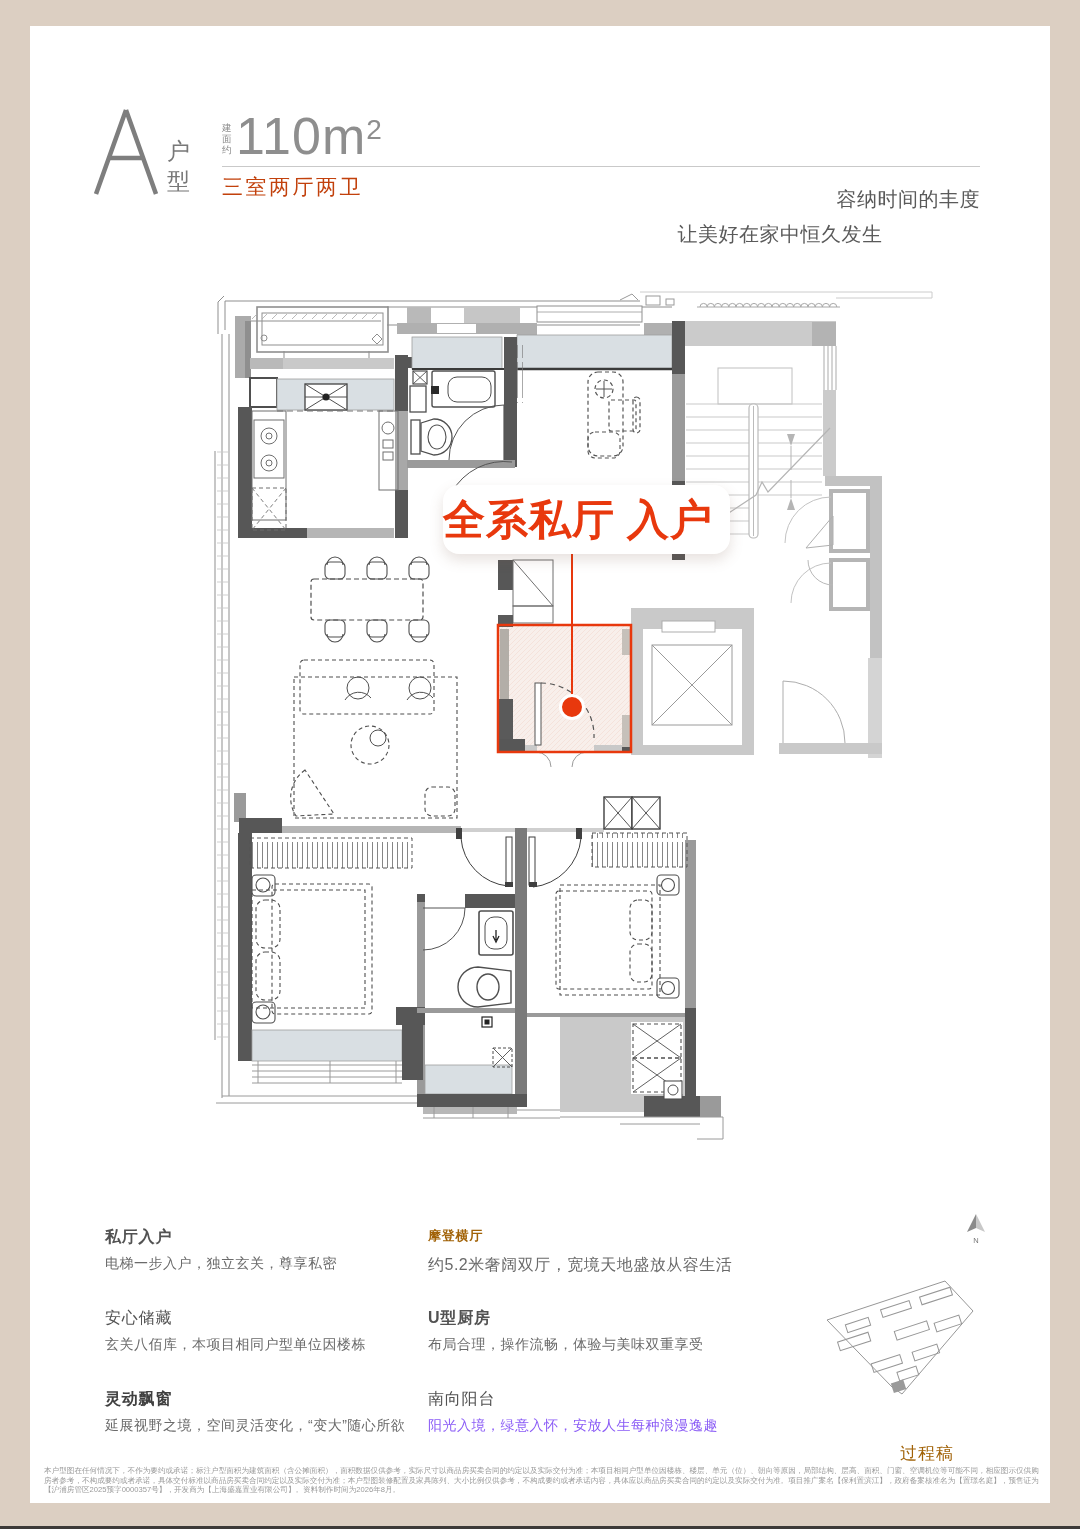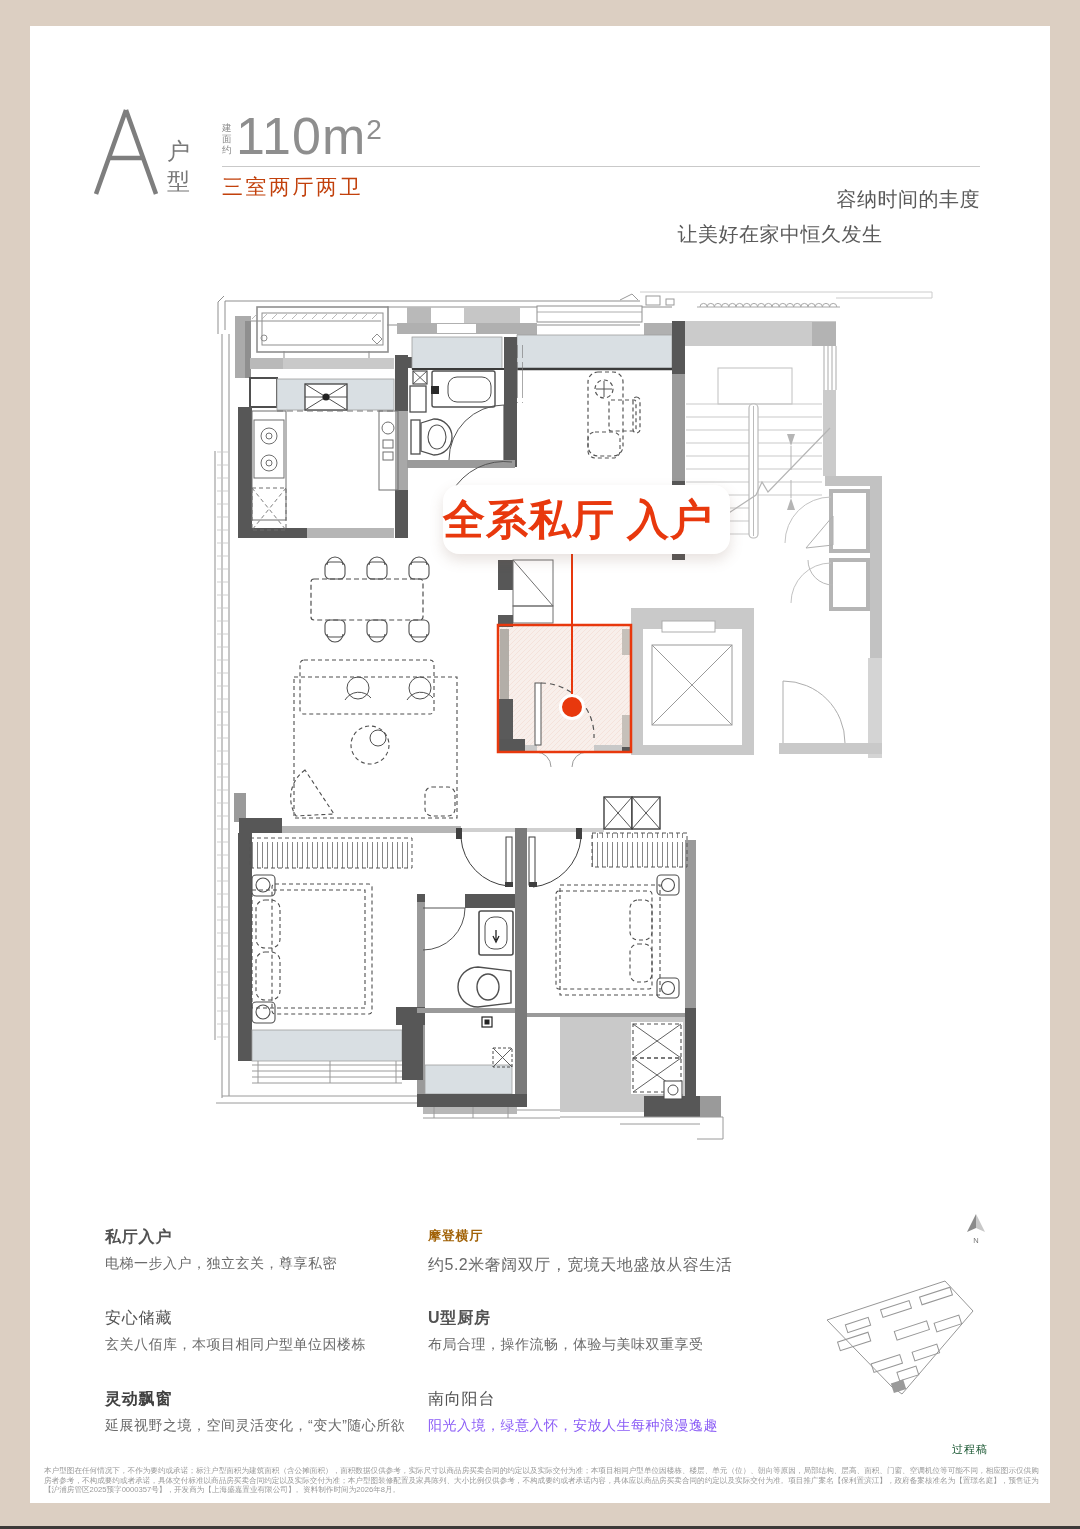--- a/index.html
+++ b/index.html
@@ -516,14 +516,14 @@
     <rect x="28" y="142" width="32" height="9" transform="rotate(-18 44 146)"></rect>
     <rect x="85" y="131" width="34" height="9" transform="rotate(-18 102 136)"></rect>
     <rect x="125" y="124" width="26" height="9" transform="rotate(-18 138 129)"></rect>
     <rect x="62" y="164" width="30" height="9" transform="rotate(-18 77 169)"></rect>
     <rect x="103" y="153" width="26" height="9" transform="rotate(-18 116 158)"></rect>
     <rect x="88" y="174" width="20" height="9" transform="rotate(-18 98 179)"></rect>
     <rect x="82" y="186" width="13" height="10" fill="#9a9a9a" stroke="none" transform="rotate(-18 89 191)"></rect>
   </g>
 </svg>
 
-<div class="abs" style="left:900px;top:1442px;width:140px;text-align:center;font-size:11px;color:#14532d;letter-spacing:1px">过程稿</div>
+<div class="abs" style="left:900px;top:1442px;width:140px;text-align:left;font-size:17px;color:#a16207;letter-spacing:1px">过程稿</div>
 <div class="abs" style="left:44px;top:1466px;width:998px;font-size:7.6px;line-height:9.6px;color:#9a9a9a">本户型图在任何情况下，不作为要约或承诺；标注户型面积为建筑面积（含公摊面积），面积数据仅供参考，实际尺寸以商品房买卖合同的约定以及实际交付为准；本项目相同户型单位因楼栋、楼层、单元（位）、朝向等原因，局部结构、层高、面积、门窗、空调机位等可能不同，相应图示仅供购房者参考，不构成要约或者承诺，具体交付标准以商品房买卖合同约定以及实际交付为准；本户型图装修配置及家具陈列、大小比例仅供参考，不构成要约或者承诺内容，具体应以商品房买卖合同的约定以及实际交付为准。项目推广案名【保利置滨江】，政府备案核准名为【置璟名庭】，预售证为【沪浦房管区2025预字0000357号】，开发商为【上海盛嘉置业有限公司】。资料制作时间为2026年8月。</div>
 
 </body></html>

